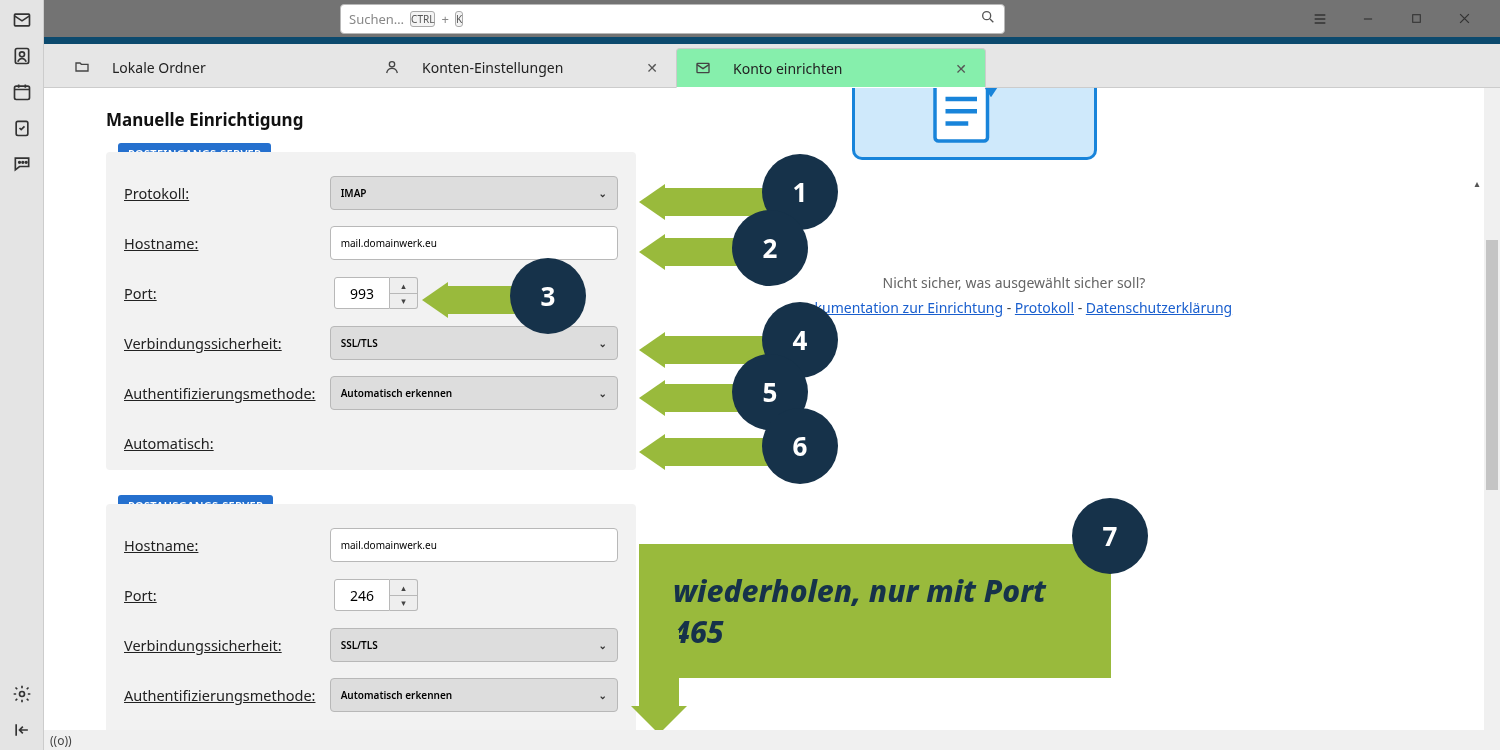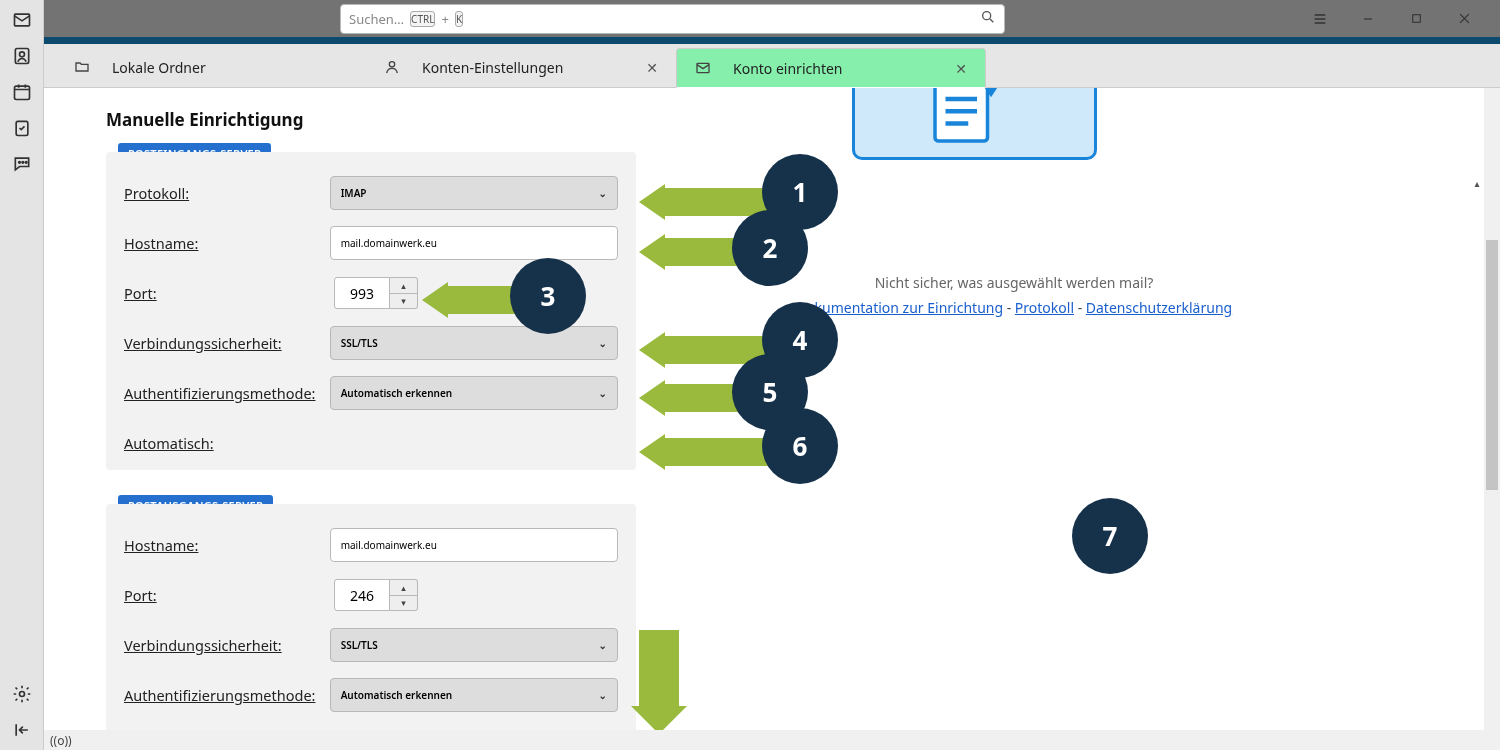--- a/index.html
+++ b/index.html
@@ -272,21 +272,21 @@
     <svg class="doc-ic" viewBox="0 0 100 80">
       <rect x="10" y="8" width="60" height="64" rx="4" fill="#fff" stroke="#1884da" stroke-width="4"></rect>
       <line x1="22" y1="24" x2="58" y2="24" stroke="#1884da" stroke-width="5"></line>
       <line x1="22" y1="38" x2="58" y2="38" stroke="#1884da" stroke-width="5"></line>
       <line x1="22" y1="52" x2="48" y2="52" stroke="#1884da" stroke-width="5"></line>
       <path d="M66 10 L82 10 L74 22 Z" fill="#1884da"></path>
     </svg>
   </div>
 
   <div class="help-block">
-    <div class="help-q">Nicht sicher, was ausgewählt werden mail?</div>
+    <div class="help-q">Nicht sicher, was ausgewählt sicher soll?</div>
     <div class="help-links">
       <a>Dokumentation zur Einrichtung</a><span> - </span><a>Protokoll</a><span> - </span><a>Datenschutzerklärung</a>
     </div>
   </div>
 
   <div class="arrow" style="left:595px; top:96px">
       <div class="arrow-head"></div>
       <div class="arrow-shaft" style="width:130px"></div>
     </div>
   <div class="circ" style="left:718px; top:66px">1</div>
@@ -314,20 +314,21 @@
       <div class="arrow-shaft" style="width:100px"></div>
     </div>
   <div class="circ" style="left:688px; top:266px">5</div>
 
   <div class="arrow" style="left:595px; top:346px">
       <div class="arrow-head"></div>
       <div class="arrow-shaft" style="width:130px"></div>
     </div>
   <div class="circ" style="left:718px; top:320px">6</div>
 
+  <div class="banner" style="left:595px; top:456px; width:472px">wiederholen, nur mit Port 465</div>
   <div class="circ" style="left:1028px; top:410px">7</div>
   <div class="down-arrow" style="left:595px; top:542px; height:78px"></div>
   <div class="down-head" style="left:587px; top:618px"></div>
 
 </div>
 
 <div style="position:absolute; right:2px; top:240px; width:12px; height:250px; background:#c4c4c4;"></div>
 
 <div class="status">
     <span>((o))</span>

